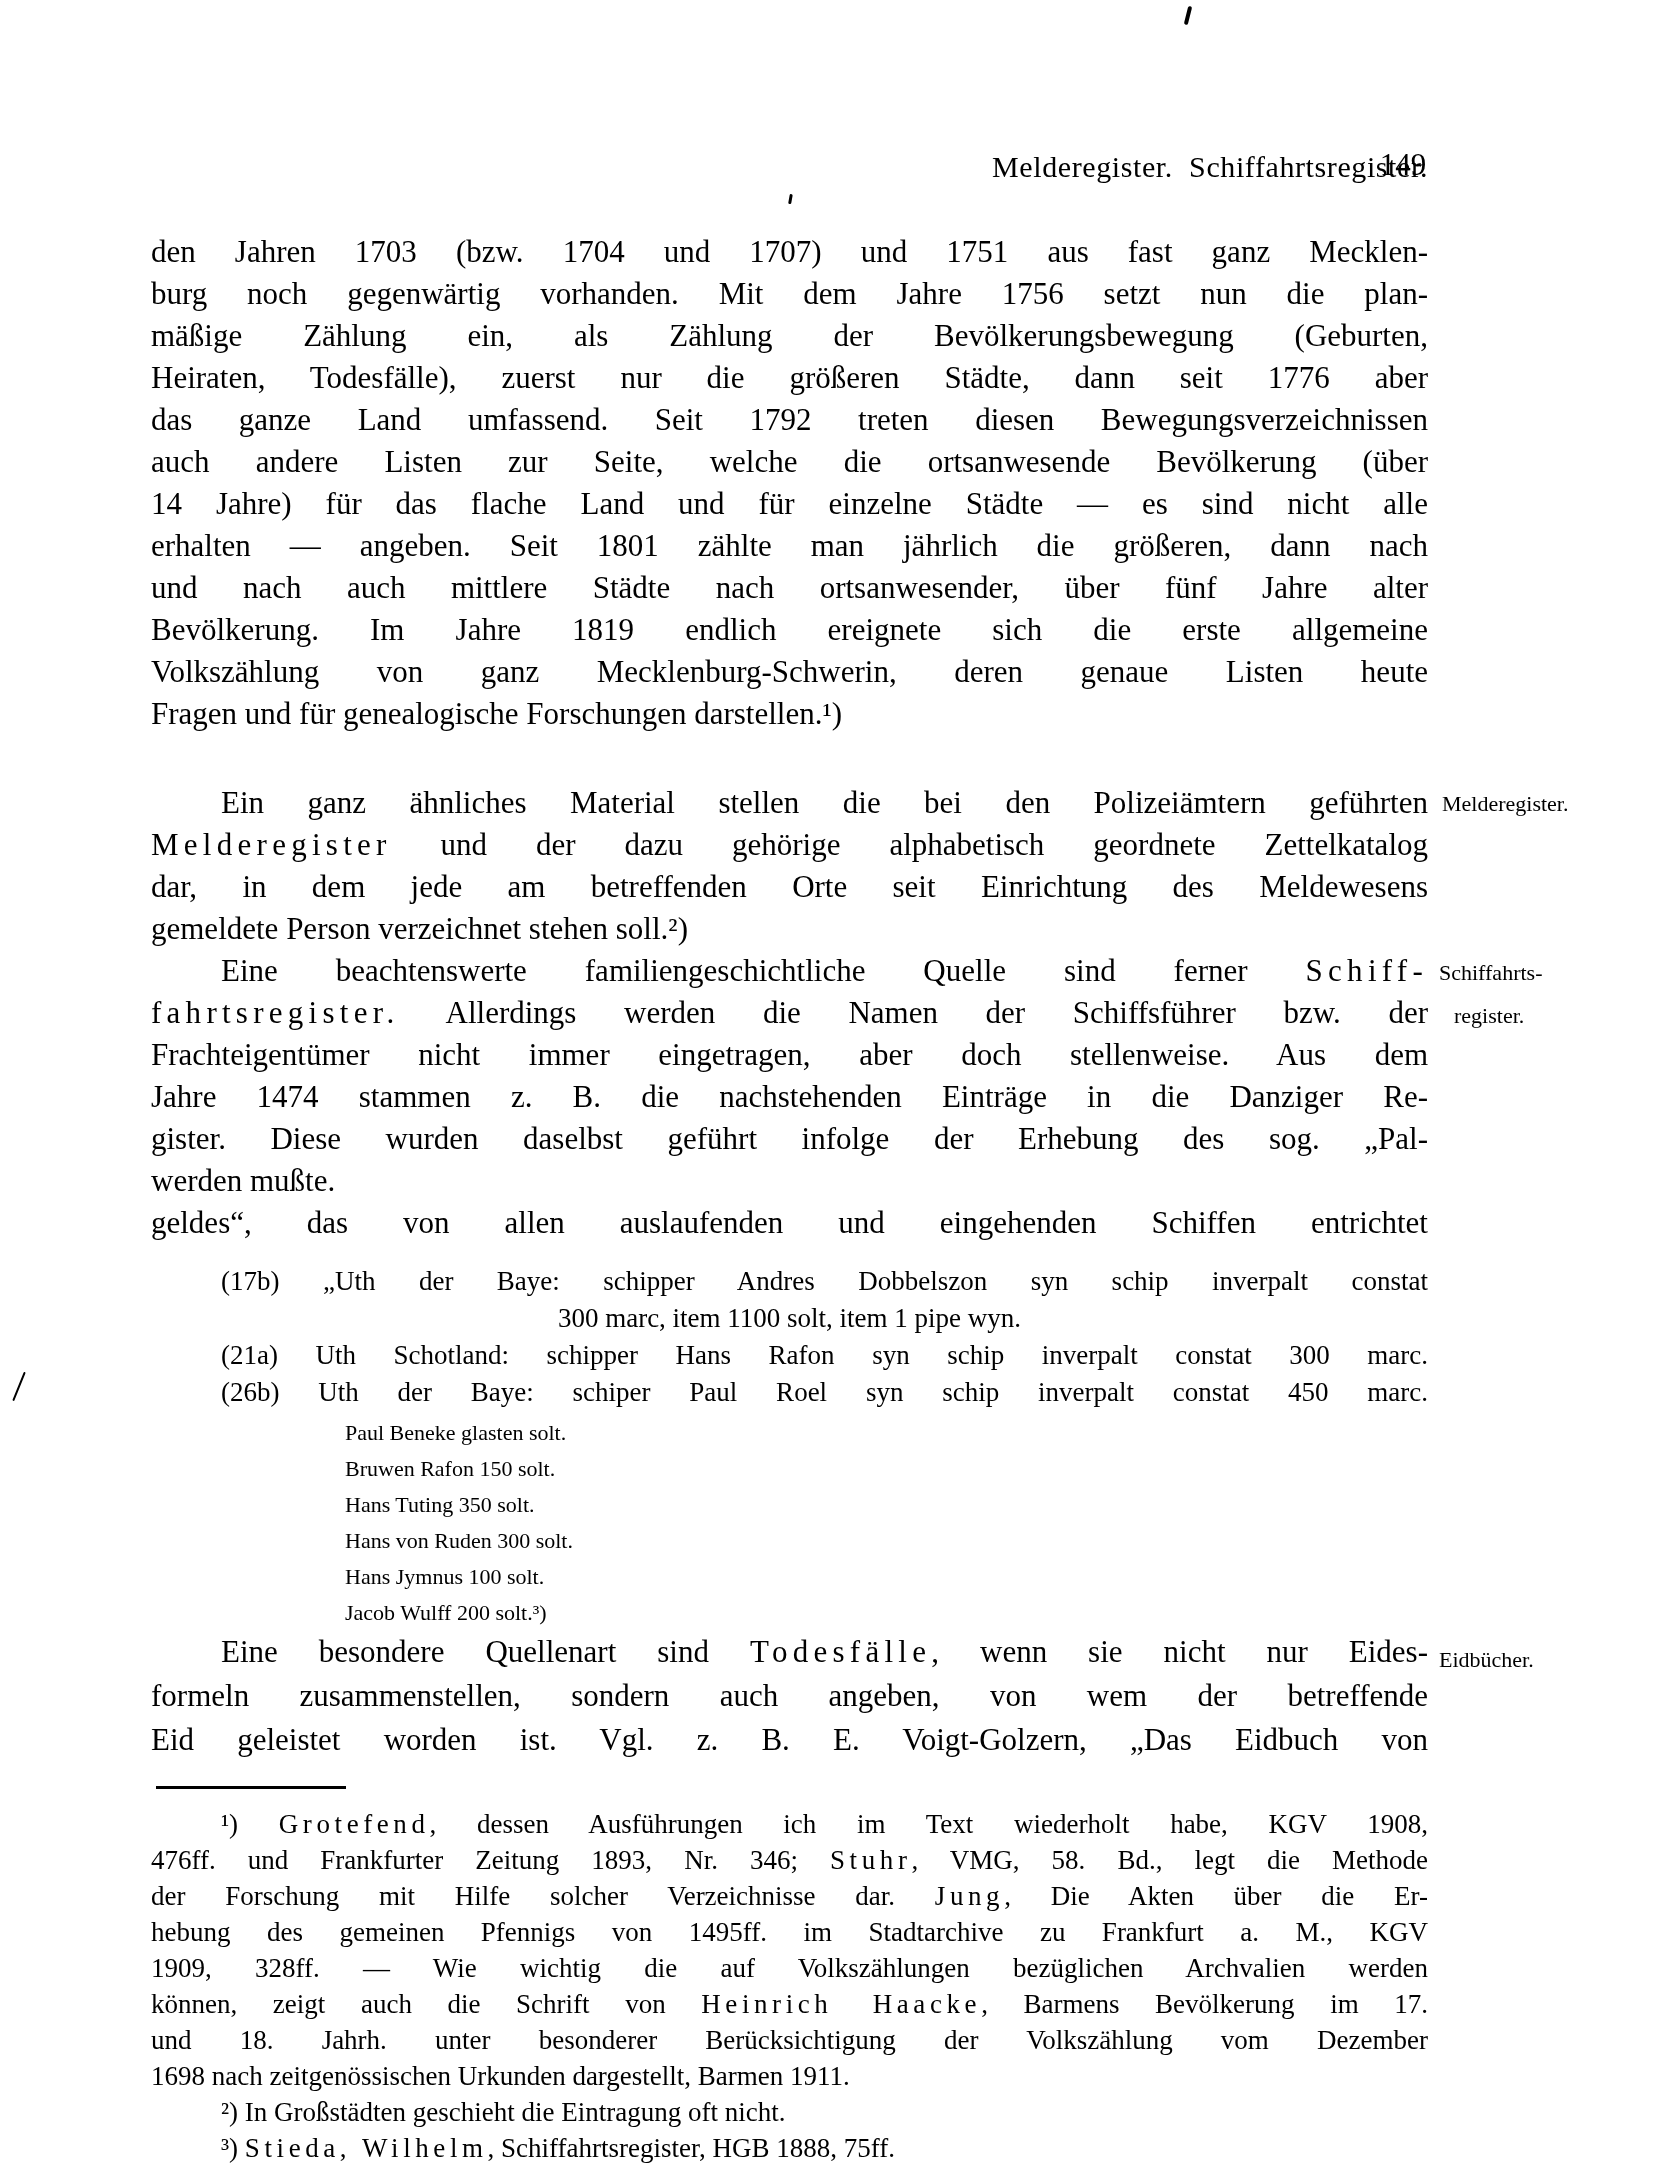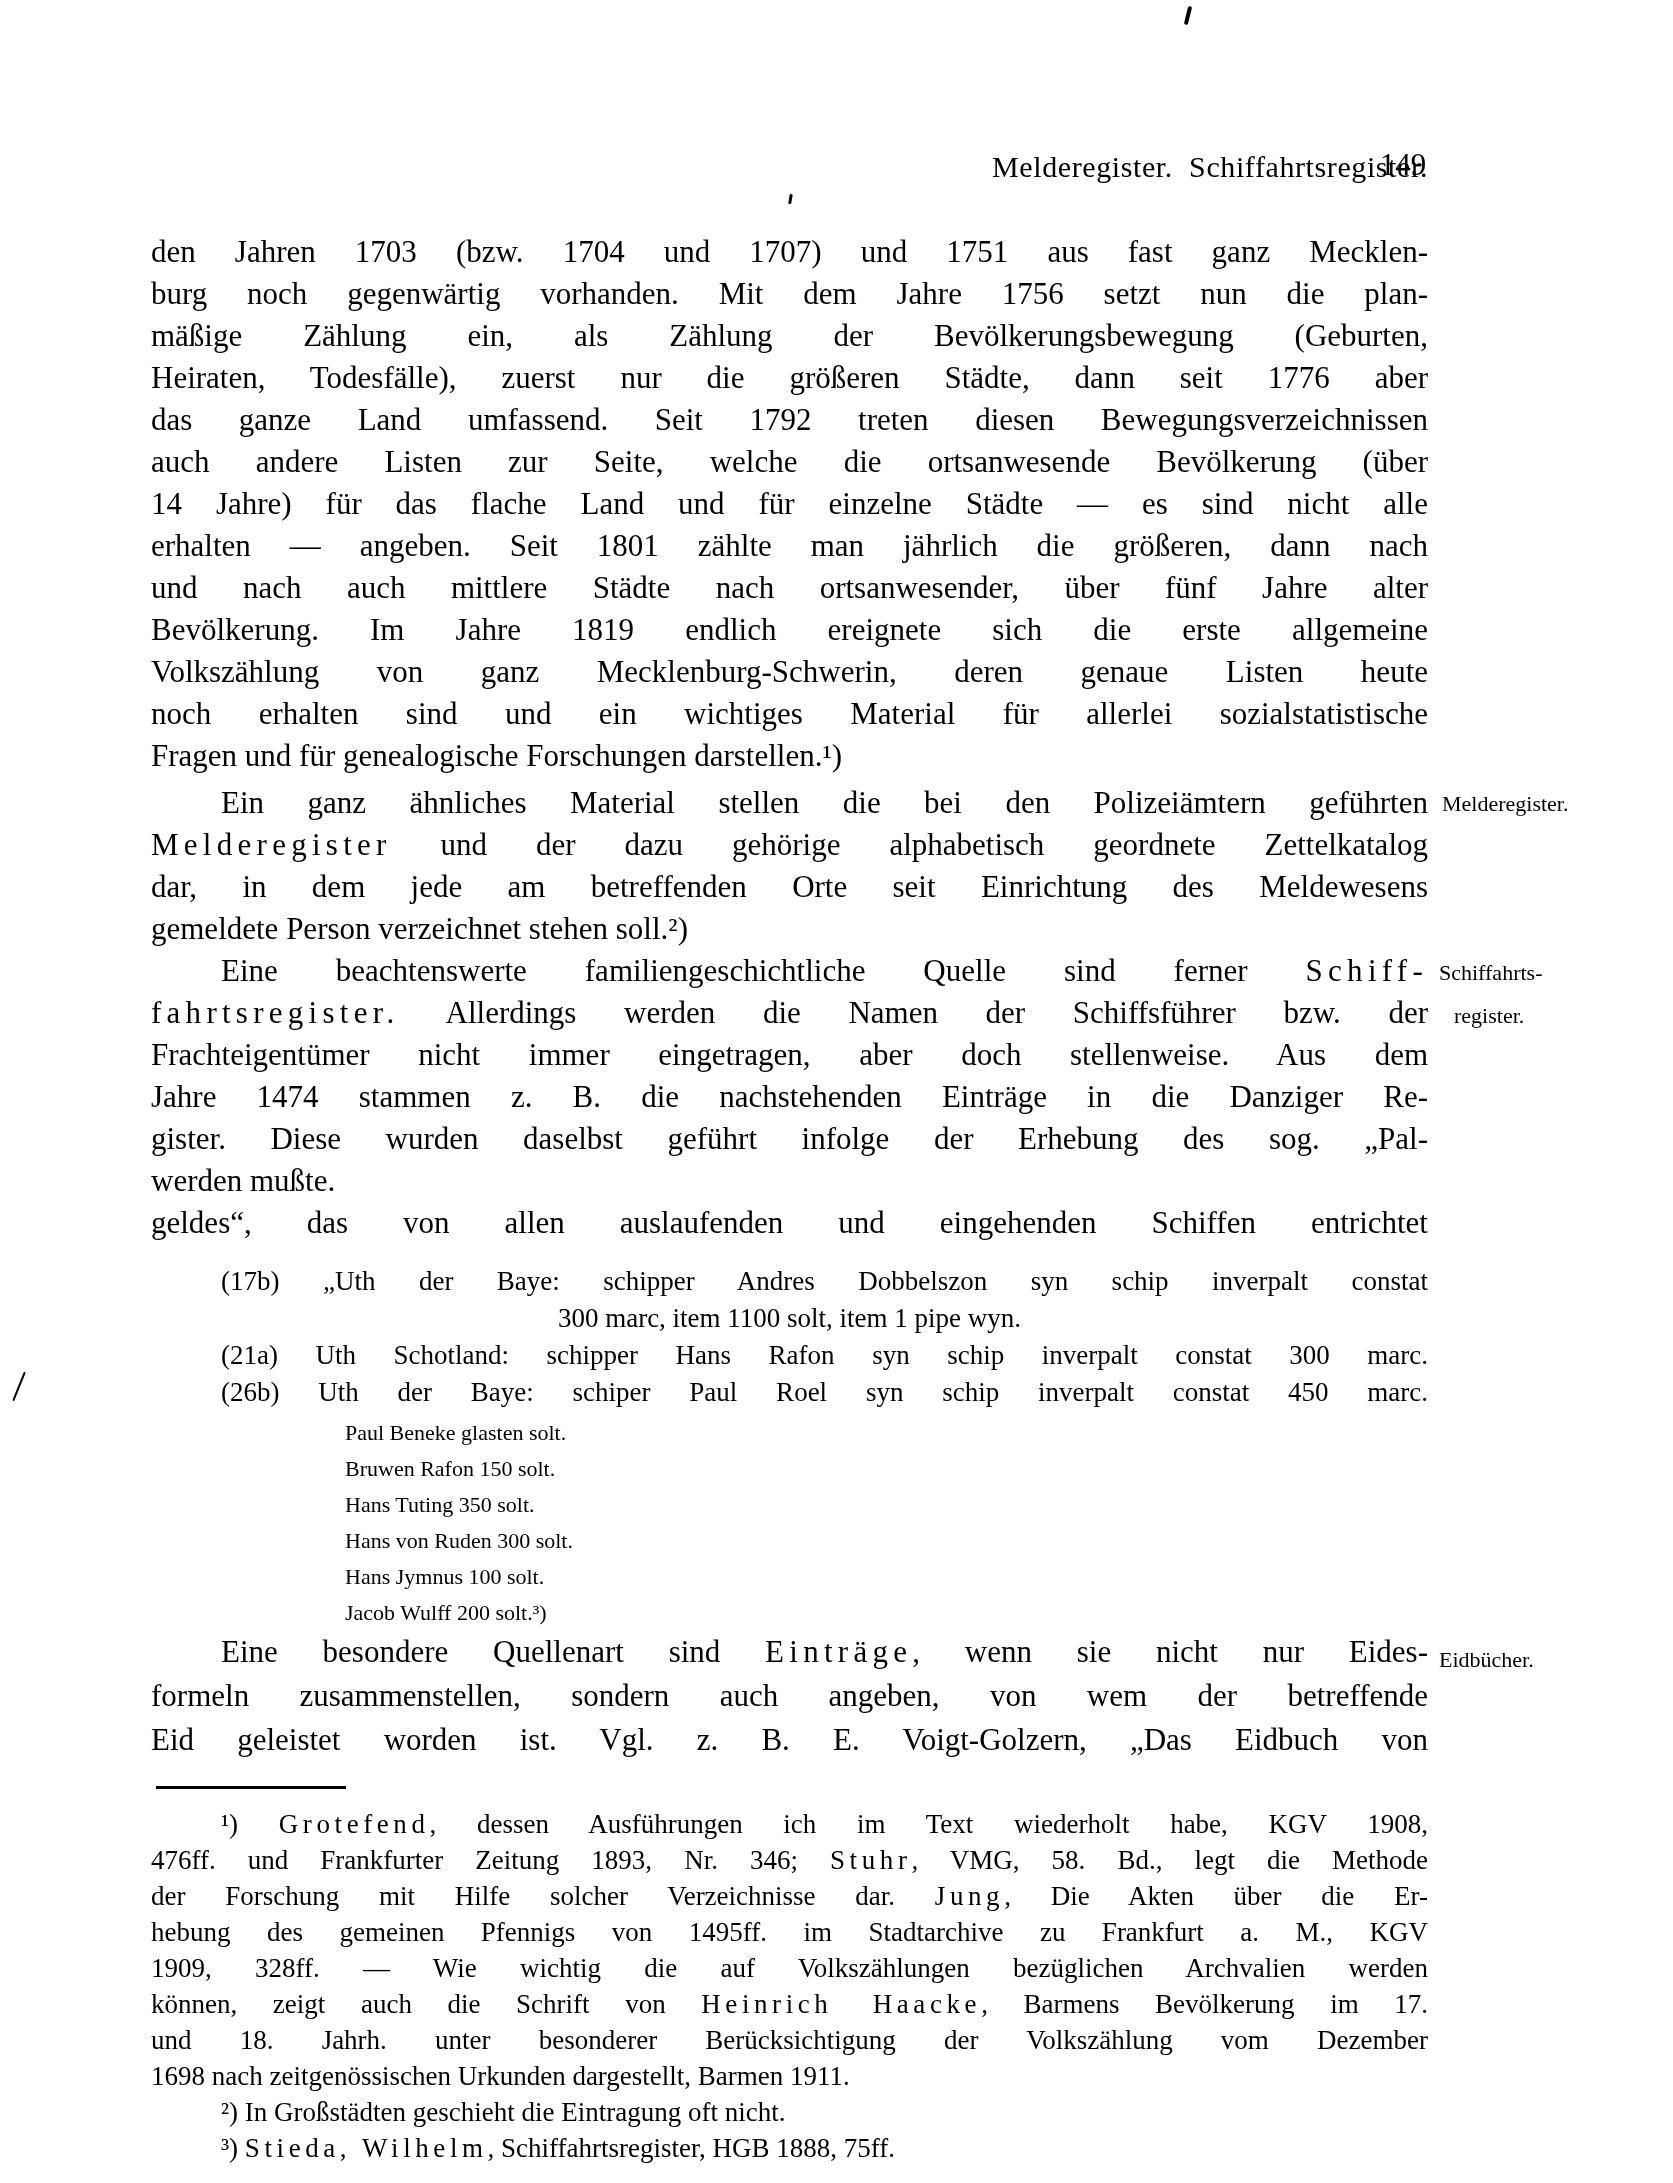--- a/index.html
+++ b/index.html
@@ -68,21 +68,20 @@
     <div class="ln j">burg noch gegenwärtig vorhanden. Mit dem Jahre 1756 setzt nun die plan-</div>
     <div class="ln j">mäßige Zählung ein, als Zählung der Bevölkerungsbewegung (Geburten,</div>
     <div class="ln j">Heiraten, Todesfälle), zuerst nur die größeren Städte, dann seit 1776 aber</div>
     <div class="ln j">das ganze Land umfassend. Seit 1792 treten diesen Bewegungsverzeichnissen</div>
     <div class="ln j">auch andere Listen zur Seite, welche die ortsanwesende Bevölkerung (über</div>
     <div class="ln j">14 Jahre) für das flache Land und für einzelne Städte — es sind nicht alle</div>
     <div class="ln j">erhalten — angeben. Seit 1801 zählte man jährlich die größeren, dann nach</div>
     <div class="ln j">und nach auch mittlere Städte nach ortsanwesender, über fünf Jahre alter</div>
     <div class="ln j">Bevölkerung. Im Jahre 1819 endlich ereignete sich die erste allgemeine</div>
     <div class="ln j">Volkszählung von ganz Mecklenburg-Schwerin, deren genaue Listen heute</div>
-    <div class="ln j">noch erhalten sind und ein wichtiges Material für allerlei sozialstatistische</div>
     <div class="ln">Fragen und für genealogische Forschungen darstellen.¹)</div>
   </section>
 
   <section class="block para" style="top:782px">
     <div class="ln j ind">Ein ganz ähnliches Material stellen die bei den Polizeiämtern geführten</div>
     <div class="ln j"><span class="sp">Melderegister</span><span> und der dazu gehörige alphabetisch geordnete Zettelkatalog</span></div>
     <div class="ln j">dar, in dem jede am betreffenden Orte seit Einrichtung des Meldewesens</div>
     <div class="ln">gemeldete Person verzeichnet stehen soll.²)</div>
   </section>
 
@@ -106,21 +105,21 @@
   <section class="block list" style="top:1415px;left:345px;width:1048px">
     <div class="sln">Paul Beneke glasten solt.</div>
     <div class="sln">Bruwen Rafon 150 solt.</div>
     <div class="sln">Hans Tuting 350 solt.</div>
     <div class="sln">Hans von Ruden 300 solt.</div>
     <div class="sln">Hans Jymnus 100 solt.</div>
     <div class="sln">Jacob Wulff 200 solt.³)</div>
   </section>
 
   <section class="block para para4" style="top:1630px">
-    <div class="ln j ind"><span>Eine besondere Quellenart sind </span><span class="sp">Einträge</span><span>, wenn sie nicht nur Eides-</span></div>
+    <div class="ln j ind"><span>Eine besondere Quellenart sind </span><span class="sp">Todesfälle</span><span>, wenn sie nicht nur Eides-</span></div>
     <div class="ln j">formeln zusammenstellen, sondern auch angeben, von wem der betreffende</div>
     <div class="ln j">Eid geleistet worden ist. Vgl. z. B. E. Voigt-Golzern, „Das Eidbuch von</div>
   </section>
 
   <div class="mnote" style="left:1442px;top:791px">Melderegister.</div>
   <div class="mnote" style="left:1439px;top:960px">Schiffahrts-</div>
   <div class="mnote" style="left:1454px;top:1003px">register.</div>
   <div class="mnote" style="left:1439px;top:1647px">Eidbücher.</div>
 
   <div class="fnrule"></div>

